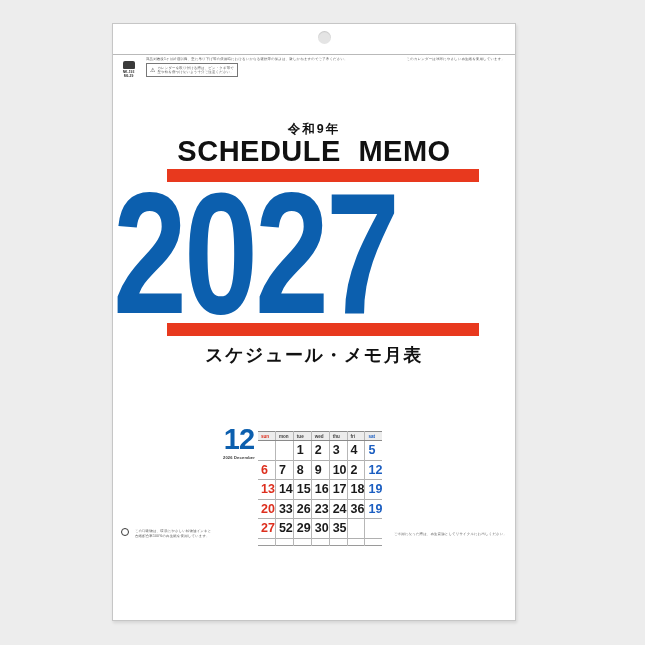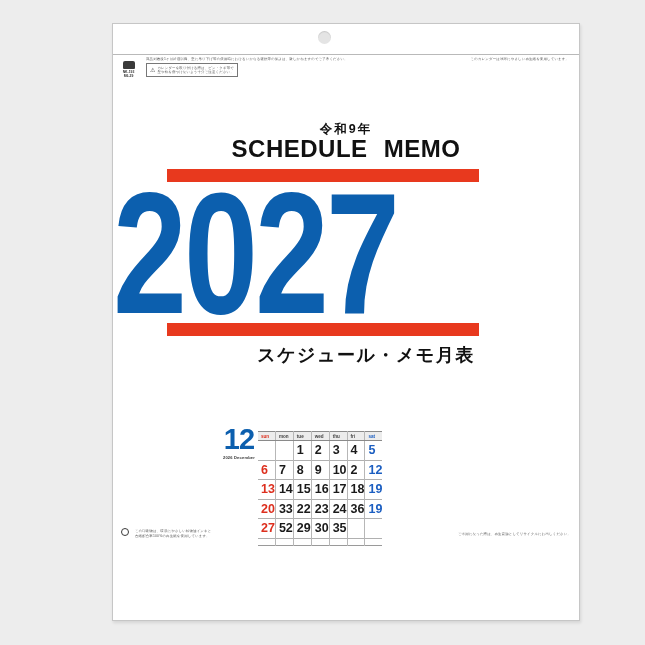--- a/index.html
+++ b/index.html
@@ -8,21 +8,21 @@
     --sun-red:#dd2f1e;
     --sat-blue:#1b5ec1;
   }
   html,body{margin:0;padding:0;}
   body{
     width:645px;height:645px;background:#ededed;
     font-family:"Liberation Sans",sans-serif;
     position:relative;overflow:hidden;
   }
   .page{
-    position:absolute;left:112px;top:23px;width:468px;height:598px;
+    position:absolute;left:112px;top:23px;width:404px;height:598px;
     background:#ffffff;border:1px solid #c6c6c6;
     box-shadow:1px 2px 3px rgba(0,0,0,0.10);
     box-sizing:border-box;
   }
   .hole{
     position:absolute;left:205px;top:7px;width:13px;height:13px;border-radius:50%;
     background:#e4e4e4;box-shadow:inset 0 1px 1px rgba(0,0,0,0.12);
   }
   .binding-divider{
     position:absolute;left:0;top:30px;width:100%;height:1px;background:#b9b9b9;
@@ -39,37 +39,37 @@
   }
   .warning-icon{font-size:6px;color:#444;line-height:1;}
   .right-notice{position:absolute;right:10px;top:33px;text-align:right;}
   
   .era-label{
     position:absolute;left:0;top:97px;width:100%;text-align:center;
     font-size:12.5px;font-weight:bold;color:#111;letter-spacing:2px;
   }
   .main-title{
     position:absolute;left:0;top:111px;width:100%;text-align:center;
-    font-size:24px;font-weight:bold;color:#111;letter-spacing:.5px;word-spacing:9px;
+    font-size:29px;font-weight:bold;color:#111;letter-spacing:.5px;word-spacing:9px;
   }
   .bar{position:absolute;left:54px;width:312px;height:13px;background:var(--accent);}
   .bar-top{top:145px;}
   .bar-bottom{top:299px;}
   .year-wrap{
     position:absolute;left:0;top:160px;width:100%;height:138px;
     display:flex;align-items:center;justify-content:flex-start;
   }
   .year-number{
     font-size:133px;font-weight:bold;color:var(--year-blue);
     letter-spacing:-3px;line-height:1;
     transform:scaleY(1.30);transform-origin:center;
   }
   .subtitle{
     position:absolute;left:0;top:319px;width:100%;text-align:center;
-    font-size:18px;font-weight:bold;color:#111;letter-spacing:1.5px;padding-left:20px;
+    font-size:18px;font-weight:bold;color:#111;letter-spacing:1.5px;
   }
   
   .minical{position:absolute;left:108px;top:398px;}
   .month-block{position:absolute;left:0;top:3px;width:36px;text-align:center;}
   .month-number{font-size:29px;font-weight:bold;color:var(--year-blue);letter-spacing:-1px;line-height:1;}
   .month-caption{font-size:4px;font-weight:bold;color:#333;margin-top:1px;letter-spacing:.2px;}
   table.cal{
     position:absolute;left:37px;top:9px;border-collapse:collapse;table-layout:fixed;
     border-top:1px solid #8a8a8a;border-bottom:1px solid #9a9a9a;background:#fff;
   }
@@ -170,21 +170,21 @@
             <td class="col-1">14</td>
             <td class="col-2">15</td>
             <td class="col-3">16</td>
             <td class="col-4">17</td>
             <td class="col-5">18</td>
             <td class="col-6">19</td>
           </tr>
           <tr class="week">
             <td class="col-0">20</td>
             <td class="col-1">33</td>
-            <td class="col-2">22</td>
+            <td class="col-2">26</td>
             <td class="col-3">23</td>
             <td class="col-4">24</td>
             <td class="col-5">36</td>
             <td class="col-6">19</td>
           </tr>
           <tr class="week">
             <td class="col-0">27</td>
             <td class="col-1">52</td>
             <td class="col-2">29</td>
             <td class="col-3">30</td>

